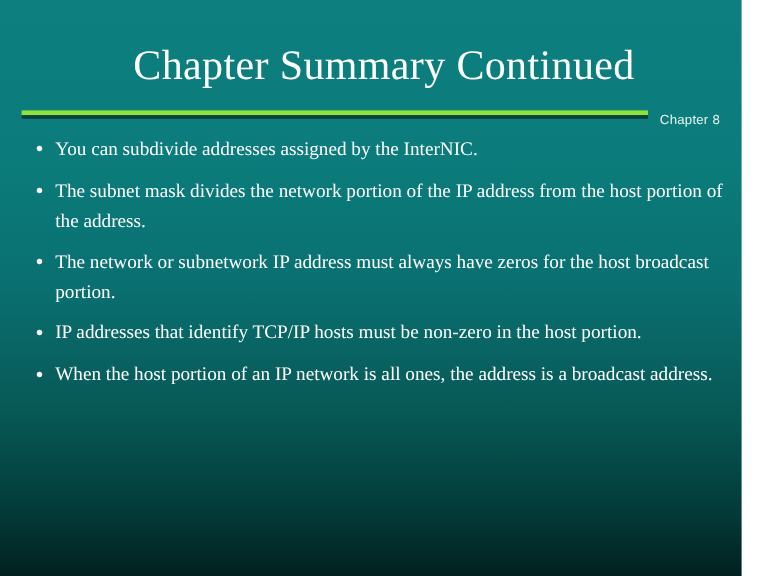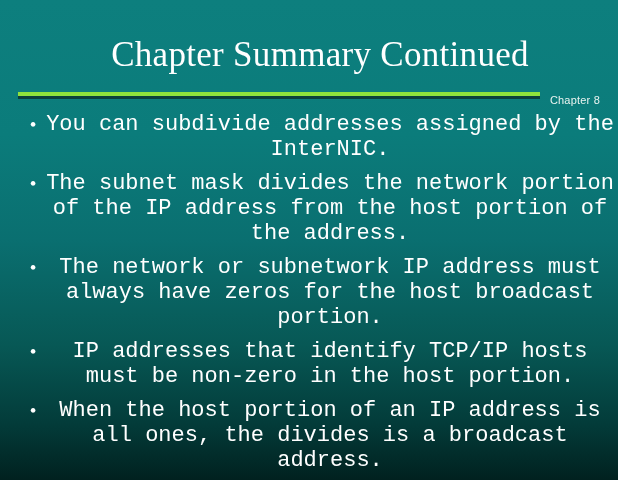--- a/index.html
+++ b/index.html
@@ -81,25 +81,24 @@
     width: 26px;
     color: #ffffff;
     font-size: 19px;
     line-height: 26px;
     text-align: center;
     font-family: "Liberation Serif", serif;
   }
   .bullet-text {
     flex: 1 1 auto;
     color: #ffffff;
-    font-size: 22px;
+    font-size: 16px;
     line-height: 25px;
-    font-family: Liberation Mono, monospace;
+    font-family: Liberation Serif, serif;
     padding-right: 10px;
-    text-align: center;
   }
 </style>
 </head>
 <body>
 
 <div id="slide">
 
   <div id="title">Chapter Summary Continued</div>
 
   <div id="rule-wrap">
@@ -126,17 +125,17 @@
       <div class="bullet-text">The network or subnetwork IP address must always have zeros for the host broadcast portion.</div>
     </div>
 
     <div class="bullet">
       <div class="bullet-dot">•</div>
       <div class="bullet-text">IP addresses that identify TCP/IP hosts must be non-zero in the host portion.</div>
     </div>
 
     <div class="bullet">
       <div class="bullet-dot">•</div>
-      <div class="bullet-text">When the host portion of an IP address is all ones, the divides is a broadcast address.</div>
+      <div class="bullet-text">When the host portion of an IP network is all ones, the address is a broadcast address.</div>
     </div>
 
   </div>
 </div>
 
 </body></html>

